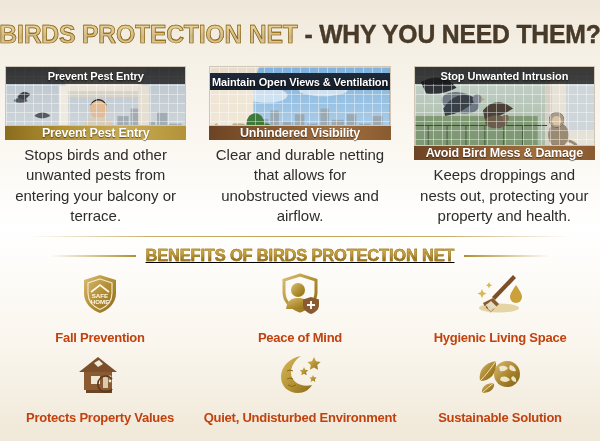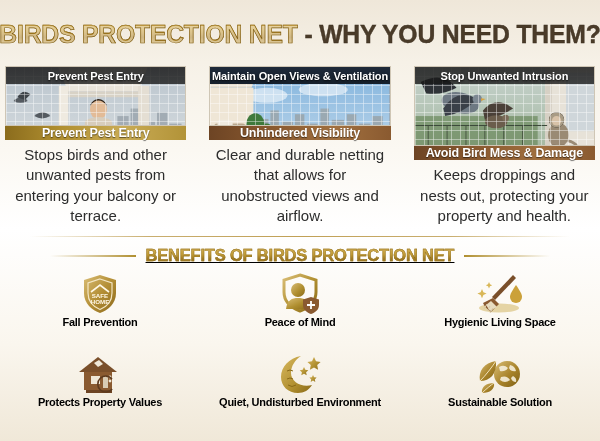--- a/index.html
+++ b/index.html
@@ -54,21 +54,21 @@
     opacity:.75;
   }
   .banner{
     position:absolute; top:0; left:0; right:0; height:17px;
     display:flex; align-items:center; justify-content:center;
     color:#fff; font-size:11px; font-weight:bold; white-space:nowrap;
     text-shadow:0 1px 2px rgba(0,0,0,.8);
     letter-spacing:-0.1px;
   }
   .b-dark{ background:linear-gradient(180deg,rgba(32,32,32,.88),rgba(22,22,22,.78)); }
-  .b-navy{ background:linear-gradient(180deg,#1e2a3a,#16202c); }
+  .b-navy{ background:linear-gradient(180deg,#1e2a3a,#16202c);margin-top:6px; }
 
   .caption-bar{
     height:20px; display:flex; align-items:center; justify-content:center;
     color:#fff; font-weight:bold; font-size:12.5px; white-space:nowrap;
     text-shadow:0 1px 1px rgba(0,0,0,.55);
     letter-spacing:-0.2px;
   }
   .cap-gold{ background:linear-gradient(90deg,#8b6c1d 0%,#b08f30 30%,#c9ab55 65%,#b29338 100%); }
   .cap-brown2{ background:linear-gradient(90deg,#6d4424 0%,#8a5a30 35%,#a1703f 70%,#8a5a30 100%); }
 
@@ -99,22 +99,22 @@
   }
 
   
   .grid{
     position:absolute; top:272px; left:0; width:600px;
     display:grid; grid-template-columns:repeat(3,1fr); row-gap:6px;
   }
   .cell{ display:flex; flex-direction:column; align-items:center; justify-content:flex-start; height:74px; }
   .icon{ height:44px; display:flex; align-items:center; justify-content:center; }
   .cell-label{
-    font-size:11px; font-weight:bold; color:#000000; white-space:nowrap;
-    letter-spacing:-0.25px; margin-top:0;
+    font-size:13px; font-weight:bold; color:#c2410c; white-space:nowrap;
+    letter-spacing:-0.25px; margin-top:14px;
   }
 </style>
 </head>
 <body>
 
 <div class="page">
 
   <div class="title-wrap">
     <div class="title">
       <span class="gold">BIRDS PROTECTION NET</span><span class="dark"> - WHY YOU NEED THEM?</span>

